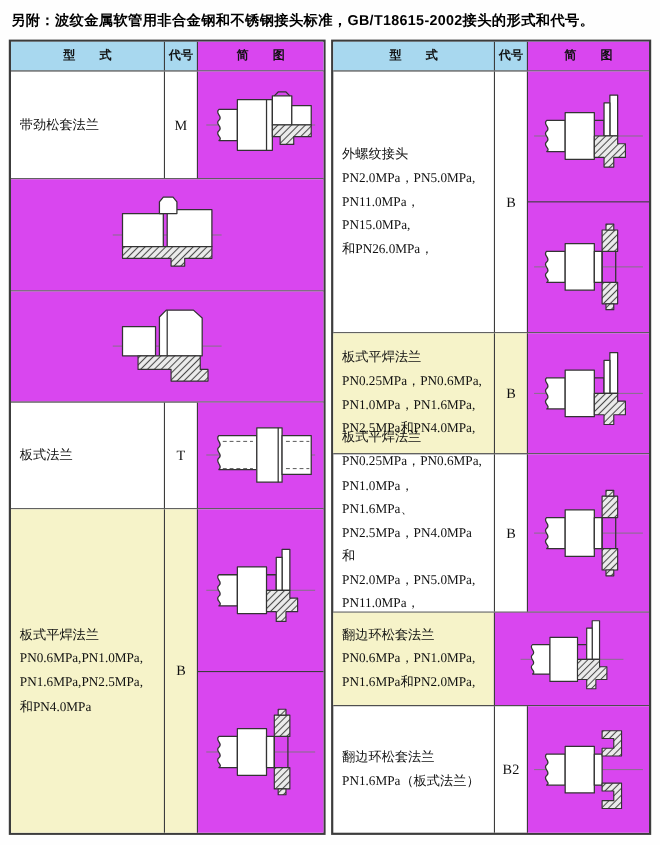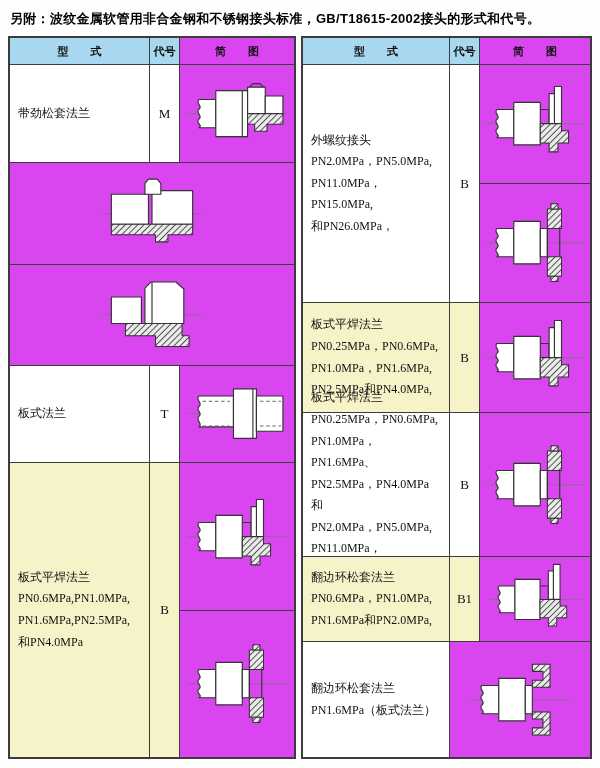--- a/index.html
+++ b/index.html
@@ -256,31 +256,31 @@
           <svg viewBox="0 0 120 92">
               <use href="#sym-flb"></use>
             </svg>
         </div>
       </div>
 
       <div class="row" style="flex-basis:85px">
         <div class="cell type hl">翻边环松套法兰
 PN0.6MPa，PN1.0MPa,
 PN1.6MPa和PN2.0MPa,</div>
-        <div class="cell code hl">B1</div>
         <div class="cell diag">
           <svg viewBox="0 0 120 92">
               <use href="#sym-fla"></use>
             </svg>
         </div>
       </div>
 
       <div class="row" style="flex:1 1 auto">
         <div class="cell type">翻边环松套法兰
 PN1.6MPa（板式法兰）</div>
+        <div class="cell code">B2</div>
         <div class="cell diag">
           <svg viewBox="0 0 120 92">
               <use href="#sym-b2"></use>
             </svg>
         </div>
       </div>
     </div>
 
   </div>
 </div>

